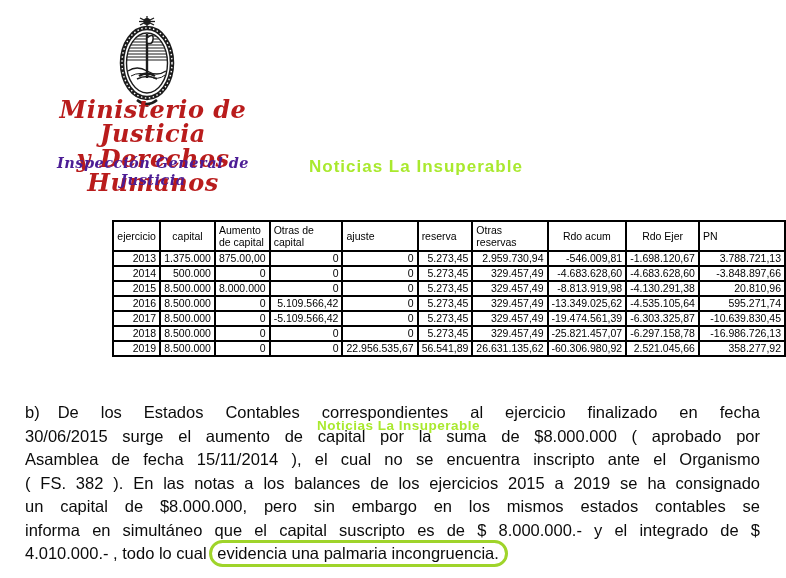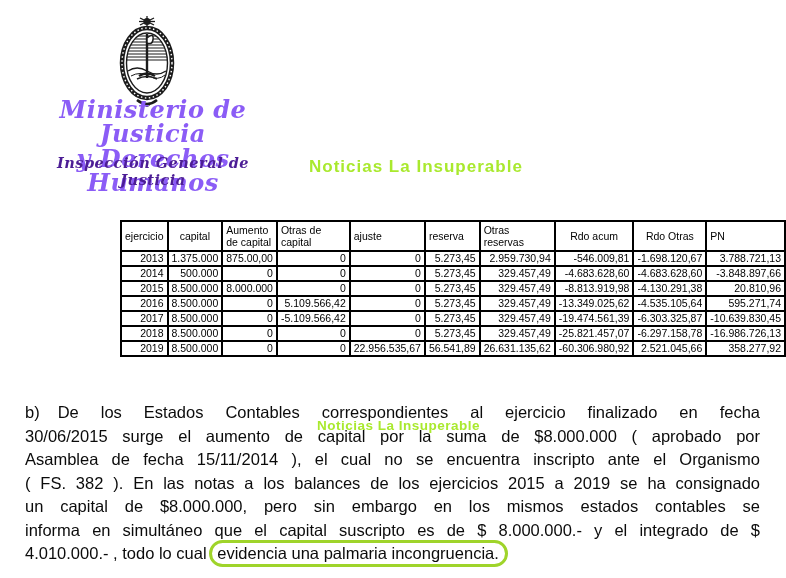--- a/index.html
+++ b/index.html
@@ -4,34 +4,34 @@
 <style>
   * { margin:0; padding:0; box-sizing:border-box; }
   html,body { width:786px; height:578px; background:#ffffff; overflow:hidden; }
   body { position:relative; font-family:"Liberation Sans", sans-serif; color:#111; }
 
   
   .logo-block { position:absolute; left:20px; top:10px; width:280px; }
   .coat { position:absolute; left:95px; top:6px; width:64px; height:94px; }
   .ministry { position:absolute; left:8px; top:88px; width:250px;
               font-family:"DejaVu Serif", serif; font-style:italic; font-weight:bold;
-              color:#8b5cf6; text-align:center; line-height:1.02; }
+              color:#b91c1c; text-align:center; line-height:1.02; }
   .ministry .l1 { font-size:24px; letter-spacing:0.5px; }
   .ministry .l2 { font-size:24px; letter-spacing:0.5px; }
   .igj { position:absolute; left:8px; top:144px; width:250px;
          font-family:"DejaVu Serif", serif; font-style:italic; font-weight:bold;
          font-size:14.5px; color:#4c1d95; text-align:center; letter-spacing:0.5px; }
 
   
   .wm { position:absolute; font-weight:bold; letter-spacing:1px; white-space:nowrap; }
   .wm1 { left:309px; top:157px; font-size:17px; }
   .wm2 { left:317px; top:418px; font-size:13.5px; letter-spacing:0.5px; }
 
   
-  .fin-table { position:absolute; left:120px; top:220px; border-collapse:collapse;
+  .fin-table { position:absolute; left:112px; top:220px; border-collapse:collapse;
                table-layout:fixed; font-size:10.5px; color:#000;padding-left:38px; }
   .fin-table th, .fin-table td { border:2px solid #000; padding:0 3px; overflow:hidden;
                background:#fff; font-weight:normal; line-height:1.15; }
   .fin-table thead th { height:30px; vertical-align:middle; }
   .fin-table tbody td { height:15px; text-align:right; white-space:nowrap; }
   .ha-c { text-align:center; } .ha-l { text-align:left; }
 
   
   .para { position:absolute; left:25px; top:401px; width:735px;
           font-size:16.5px; line-height:23.5px; color:#0b0b0b; }
@@ -112,21 +112,21 @@
   <thead>
     <tr>
       <th class="ha-c">ejercicio</th>
       <th class="ha-c">capital</th>
       <th class="ha-l">Aumento de capital</th>
       <th class="ha-l">Otras de capital</th>
       <th class="ha-l">ajuste</th>
       <th class="ha-l">reserva</th>
       <th class="ha-l">Otras reservas</th>
       <th class="ha-c">Rdo acum</th>
-      <th class="ha-c">Rdo Otras</th>
+      <th class="ha-c">Rdo Ejer</th>
       <th class="ha-l">PN</th>
     </tr>
   </thead>
   <tbody id="fin-tbody">
       <tr>
         <td>2013</td>
         <td>1.375.000</td>
         <td>875.00,00</td>
         <td>0</td>
         <td>0</td>

